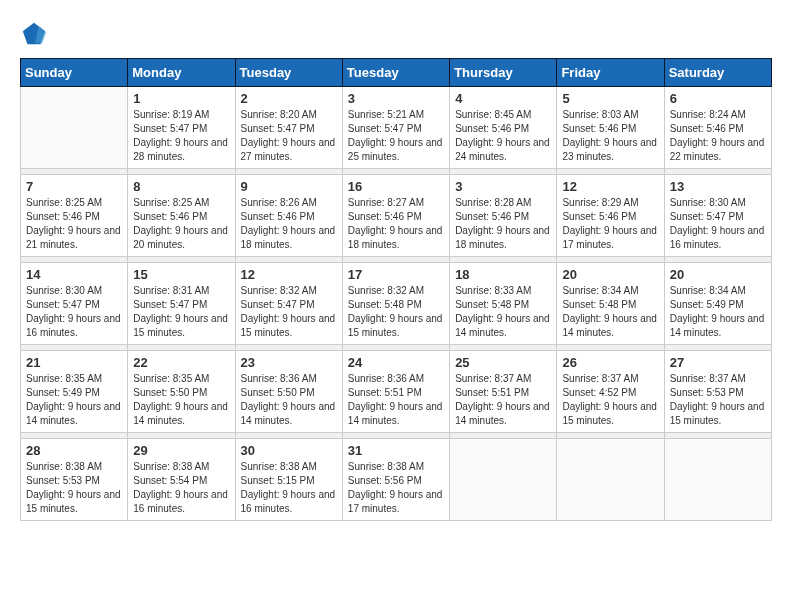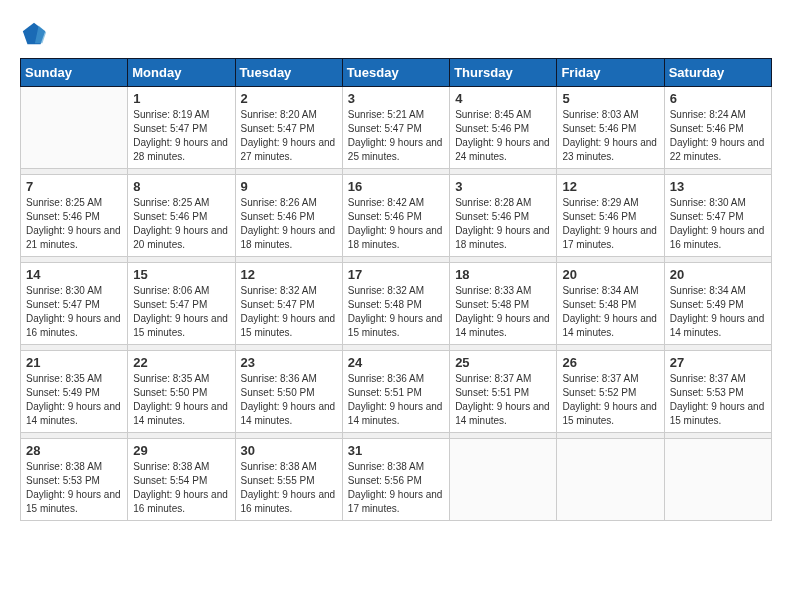--- a/index.html
+++ b/index.html
@@ -209,21 +209,21 @@
         <span class="day-num">9</span>
         <div class="day-info">
           <span>Sunrise: 8:26 AM</span><br>
           <span>Sunset: 5:46 PM</span><br>
           <span>Daylight: 9 hours and 18 minutes.</span>
         </div>
       </td>
         <td>
         <span class="day-num">16</span>
         <div class="day-info">
-          <span>Sunrise: 8:42 AM</span><br>
+          <span>Sunrise: 8:27 AM</span><br>
           <span>Sunset: 5:46 PM</span><br>
           <span>Daylight: 9 hours and 18 minutes.</span>
         </div>
       </td>
         <td>
         <span class="day-num">3</span>
         <div class="day-info">
           <span>Sunrise: 8:28 AM</span><br>
           <span>Sunset: 5:46 PM</span><br>
           <span>Daylight: 9 hours and 18 minutes.</span>
@@ -260,21 +260,21 @@
         <span class="day-num">14</span>
         <div class="day-info">
           <span>Sunrise: 8:30 AM</span><br>
           <span>Sunset: 5:47 PM</span><br>
           <span>Daylight: 9 hours and 16 minutes.</span>
         </div>
       </td>
         <td>
         <span class="day-num">15</span>
         <div class="day-info">
-          <span>Sunrise: 8:06 AM</span><br>
+          <span>Sunrise: 8:31 AM</span><br>
           <span>Sunset: 5:47 PM</span><br>
           <span>Daylight: 9 hours and 15 minutes.</span>
         </div>
       </td>
         <td>
         <span class="day-num">12</span>
         <div class="day-info">
           <span>Sunrise: 8:32 AM</span><br>
           <span>Sunset: 5:47 PM</span><br>
           <span>Daylight: 9 hours and 15 minutes.</span>
@@ -360,21 +360,21 @@
         <div class="day-info">
           <span>Sunrise: 8:37 AM</span><br>
           <span>Sunset: 5:51 PM</span><br>
           <span>Daylight: 9 hours and 14 minutes.</span>
         </div>
       </td>
         <td>
         <span class="day-num">26</span>
         <div class="day-info">
           <span>Sunrise: 8:37 AM</span><br>
-          <span>Sunset: 5:52 PM</span><br>
+          <span>Sunset: 4:52 PM</span><br>
           <span>Daylight: 9 hours and 15 minutes.</span>
         </div>
       </td>
         <td>
         <span class="day-num">27</span>
         <div class="day-info">
           <span>Sunrise: 8:37 AM</span><br>
           <span>Sunset: 5:53 PM</span><br>
           <span>Daylight: 9 hours and 15 minutes.</span>
         </div>
@@ -403,21 +403,21 @@
         <div class="day-info">
           <span>Sunrise: 8:38 AM</span><br>
           <span>Sunset: 5:54 PM</span><br>
           <span>Daylight: 9 hours and 16 minutes.</span>
         </div>
       </td>
         <td>
         <span class="day-num">30</span>
         <div class="day-info">
           <span>Sunrise: 8:38 AM</span><br>
-          <span>Sunset: 5:55 PM</span><br>
+          <span>Sunset: 5:15 PM</span><br>
           <span>Daylight: 9 hours and 16 minutes.</span>
         </div>
       </td>
         <td>
         <span class="day-num">31</span>
         <div class="day-info">
           <span>Sunrise: 8:38 AM</span><br>
           <span>Sunset: 5:56 PM</span><br>
           <span>Daylight: 9 hours and 17 minutes.</span>
         </div>

